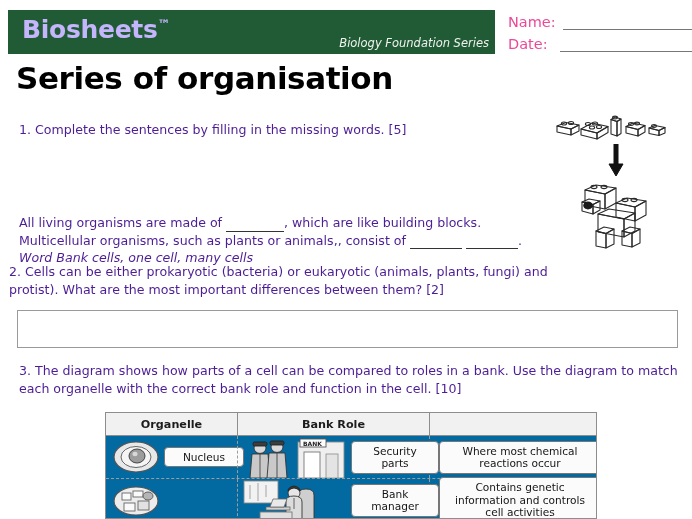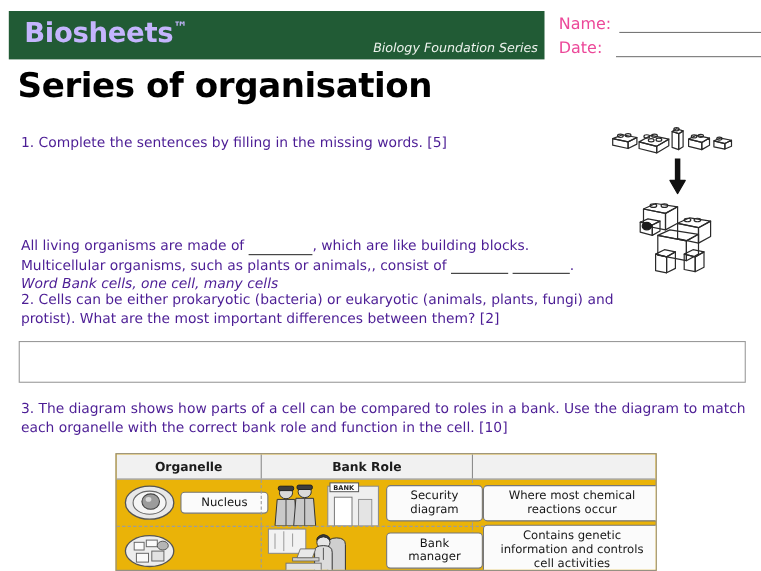--- a/index.html
+++ b/index.html
@@ -108,21 +108,21 @@
     color: #4c1d95;
     font-family: "DejaVu Sans", sans-serif;
   }
   #q1-prompt { left: 19px; top: 121px; width: 460px; }
   #q1-body   { left: 19px; top: 166px; width: 520px; margin-top: 48px; }
   #q1-body .line { white-space: nowrap; }
   .wordbank {
     font-style: italic;
     white-space: nowrap;
   }
-  #q2-prompt { left: 19px; top: 263px; width: 560px; }
+  #q2-prompt { left: 9px; top: 263px; width: 560px; }
   #q3-prompt { left: 19px; top: 362px; width: 665px; }
 
   .blank {
     display: inline-block;
     border-bottom: 1.3px solid #333333;
     vertical-align: bottom;
     height: 12px;
   }
   .b-lg { width: 58px; }
   .b-md { width: 52px; }
@@ -152,21 +152,21 @@
 
   
   .match-table {
     position: absolute;
     left: 105px;
     top: 412px;
     width: 492px;
     height: 107px;
     border: 1px solid #8d8d8d;
     box-sizing: border-box;
-    background: #eab308;
+    background: #0369a1;
     overflow: hidden;
   }
   .mt-head {
     display: flex;
     height: 22px;
     background: #f1f1f1;
     border-bottom: 1px solid #8d8d8d;
   }
   .mt-head > div {
     font-size: 11.2px;
@@ -372,21 +372,21 @@
             <rect x="11" y="6" width="14" height="4" rx="1.6" fill="#3d3d3d" stroke="#222"></rect>
             <path d="M10 18 L26 18 L28 42 L8 42 Z" fill="#c9c9c9"></path>
             <path d="M18 18 L18 42" stroke="#444" fill="none"></path>
             <ellipse cx="35" cy="11" rx="6" ry="5.4"></ellipse>
             <rect x="28" y="5" width="14" height="4" rx="1.6" fill="#3d3d3d" stroke="#222"></rect>
             <path d="M27 17 L43 17 L45 42 L25 42 Z" fill="#c9c9c9"></path>
             <path d="M35 17 L35 42" stroke="#444" fill="none"></path>
           </g>
         </svg>
       </span>
-      <span class="pill pill-role">Security diagram</span>
+      <span class="pill pill-role">Security parts</span>
     </div>
     <div class="mt-cell col-3">
       <span class="pill pill-func">Where most chemical reactions occur</span>
     </div>
   </div>
 
   <div class="mt-row">
     <div class="mt-cell col-1">
       <span class="icon-organelle">
         <svg width="50" height="36" viewBox="0 0 50 36" xmlns="http://www.w3.org/2000/svg">

